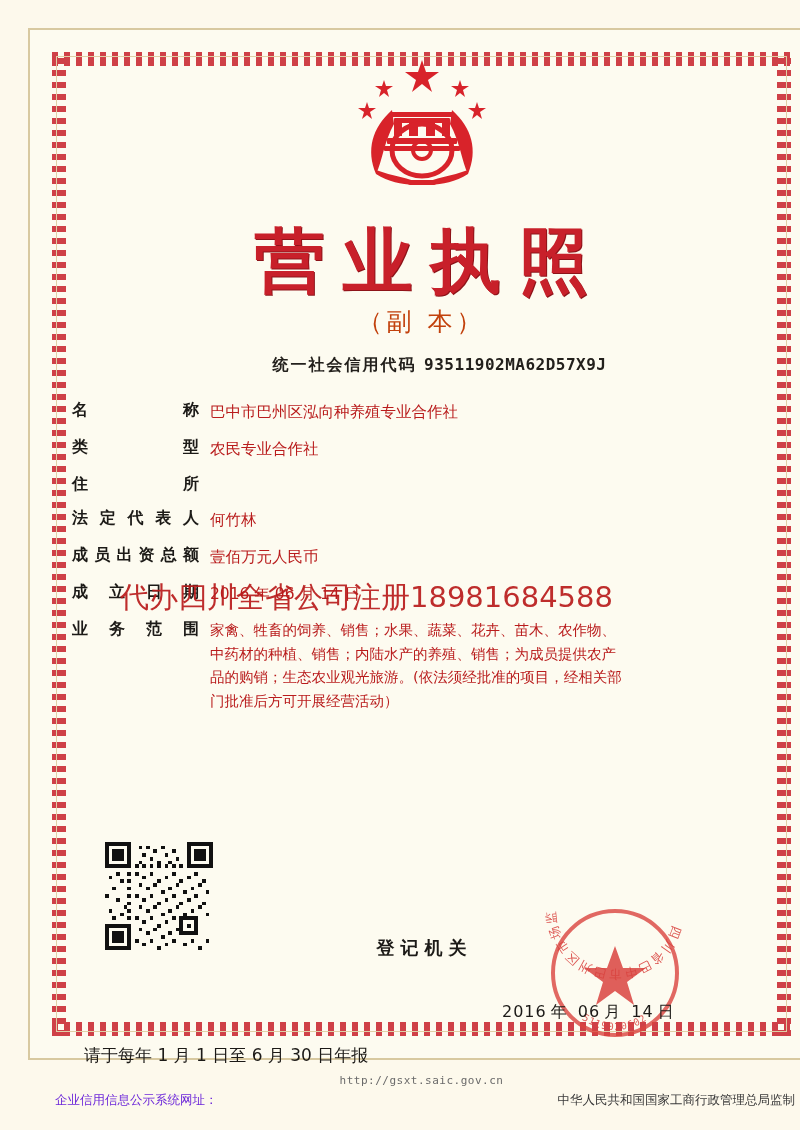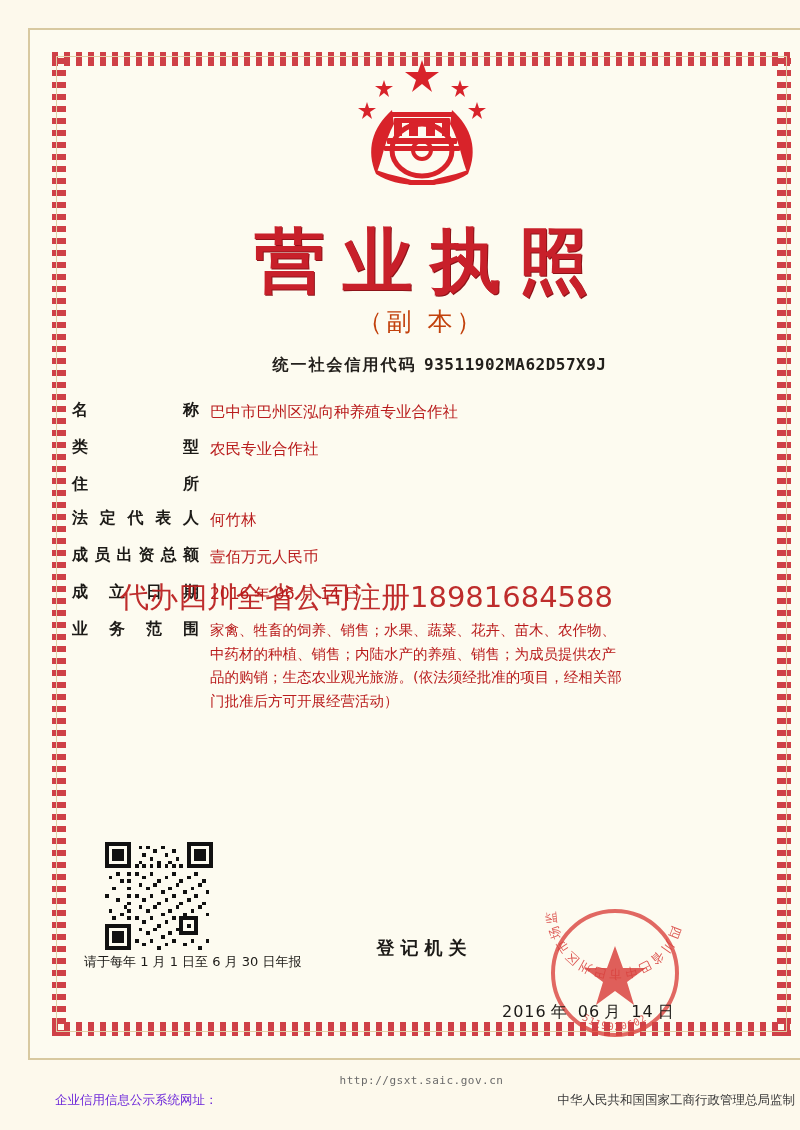--- a/index.html
+++ b/index.html
@@ -203,23 +203,23 @@
     font-size: 16px;
     color: #1c1a17;
     letter-spacing: 1px;
     white-space: nowrap;
   }
   .date-line span { margin: 0 2px; }
 
   .annual-note {
     position: absolute;
     left: 84px;
-    top: 953px;
-    font-family: "DejaVu Sans", sans-serif;
-    font-size: 13px;
+    top: 1044px;
+    font-family: "DejaVu Sans", sans-serif;
+    font-size: 17px;
     color: #1c1a17;
   }
 
   .url-center {
     position: absolute;
     left: 0;
     right: 0;
     top: 1074px;
     text-align: center;
     font-family: "DejaVu Sans Mono", monospace;

